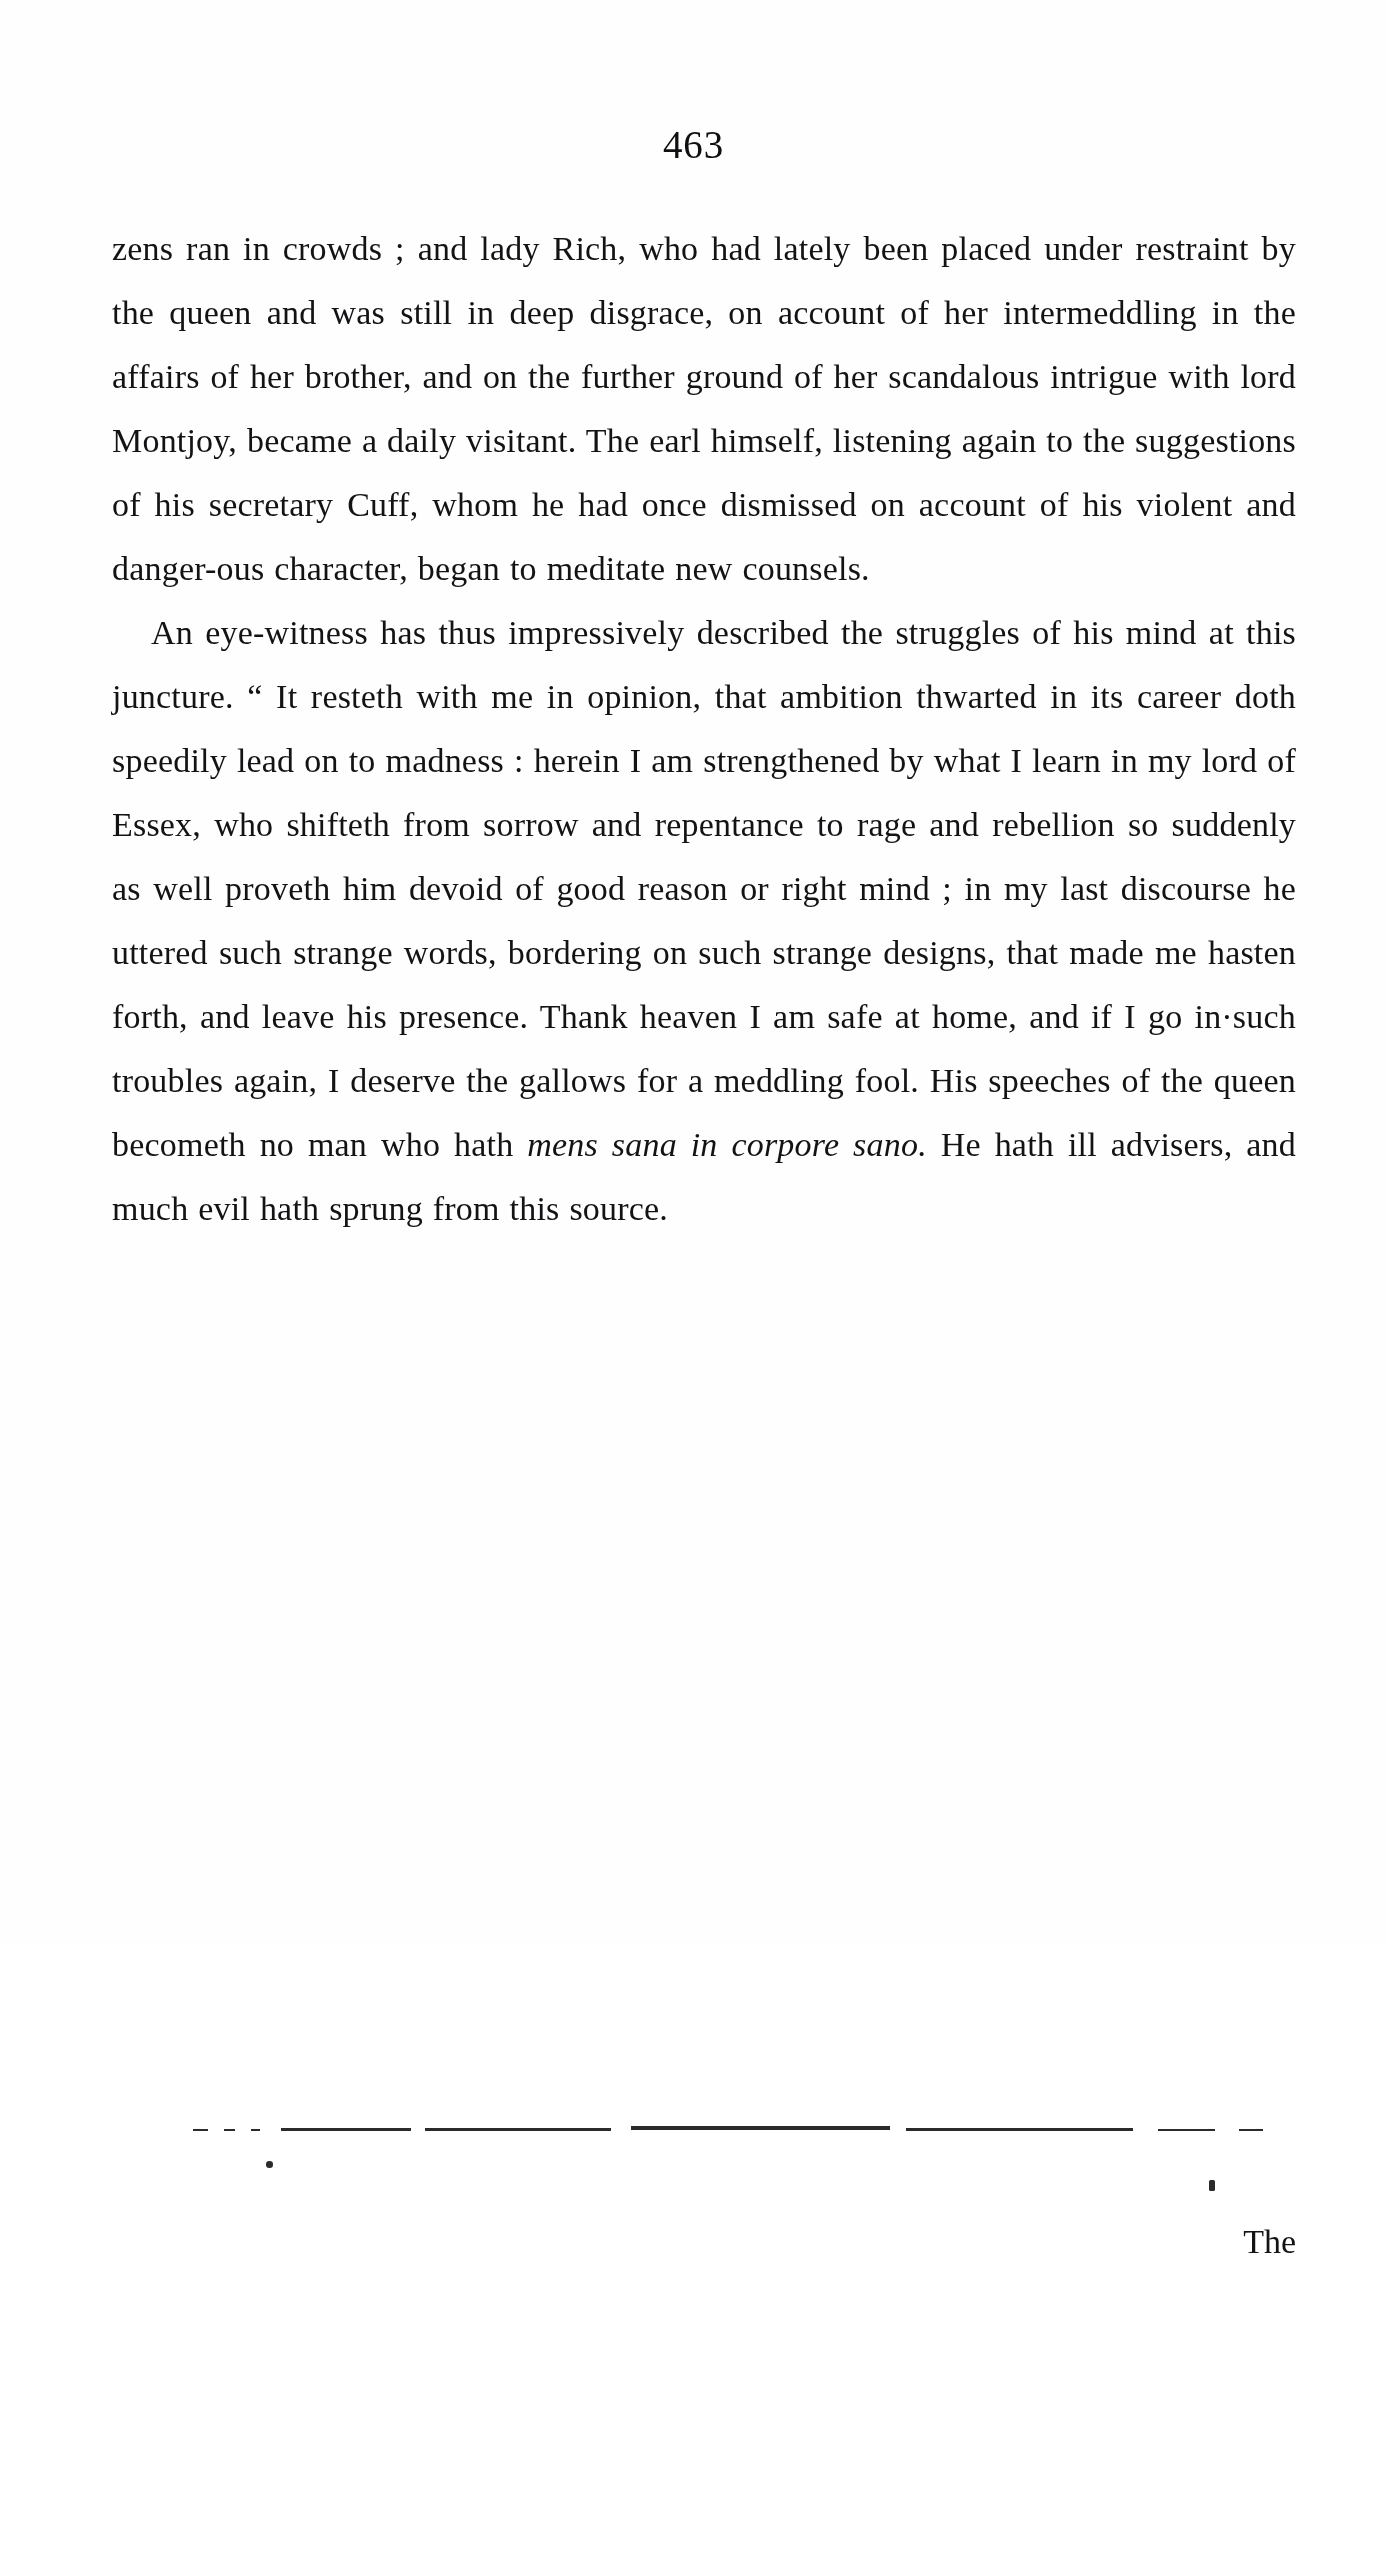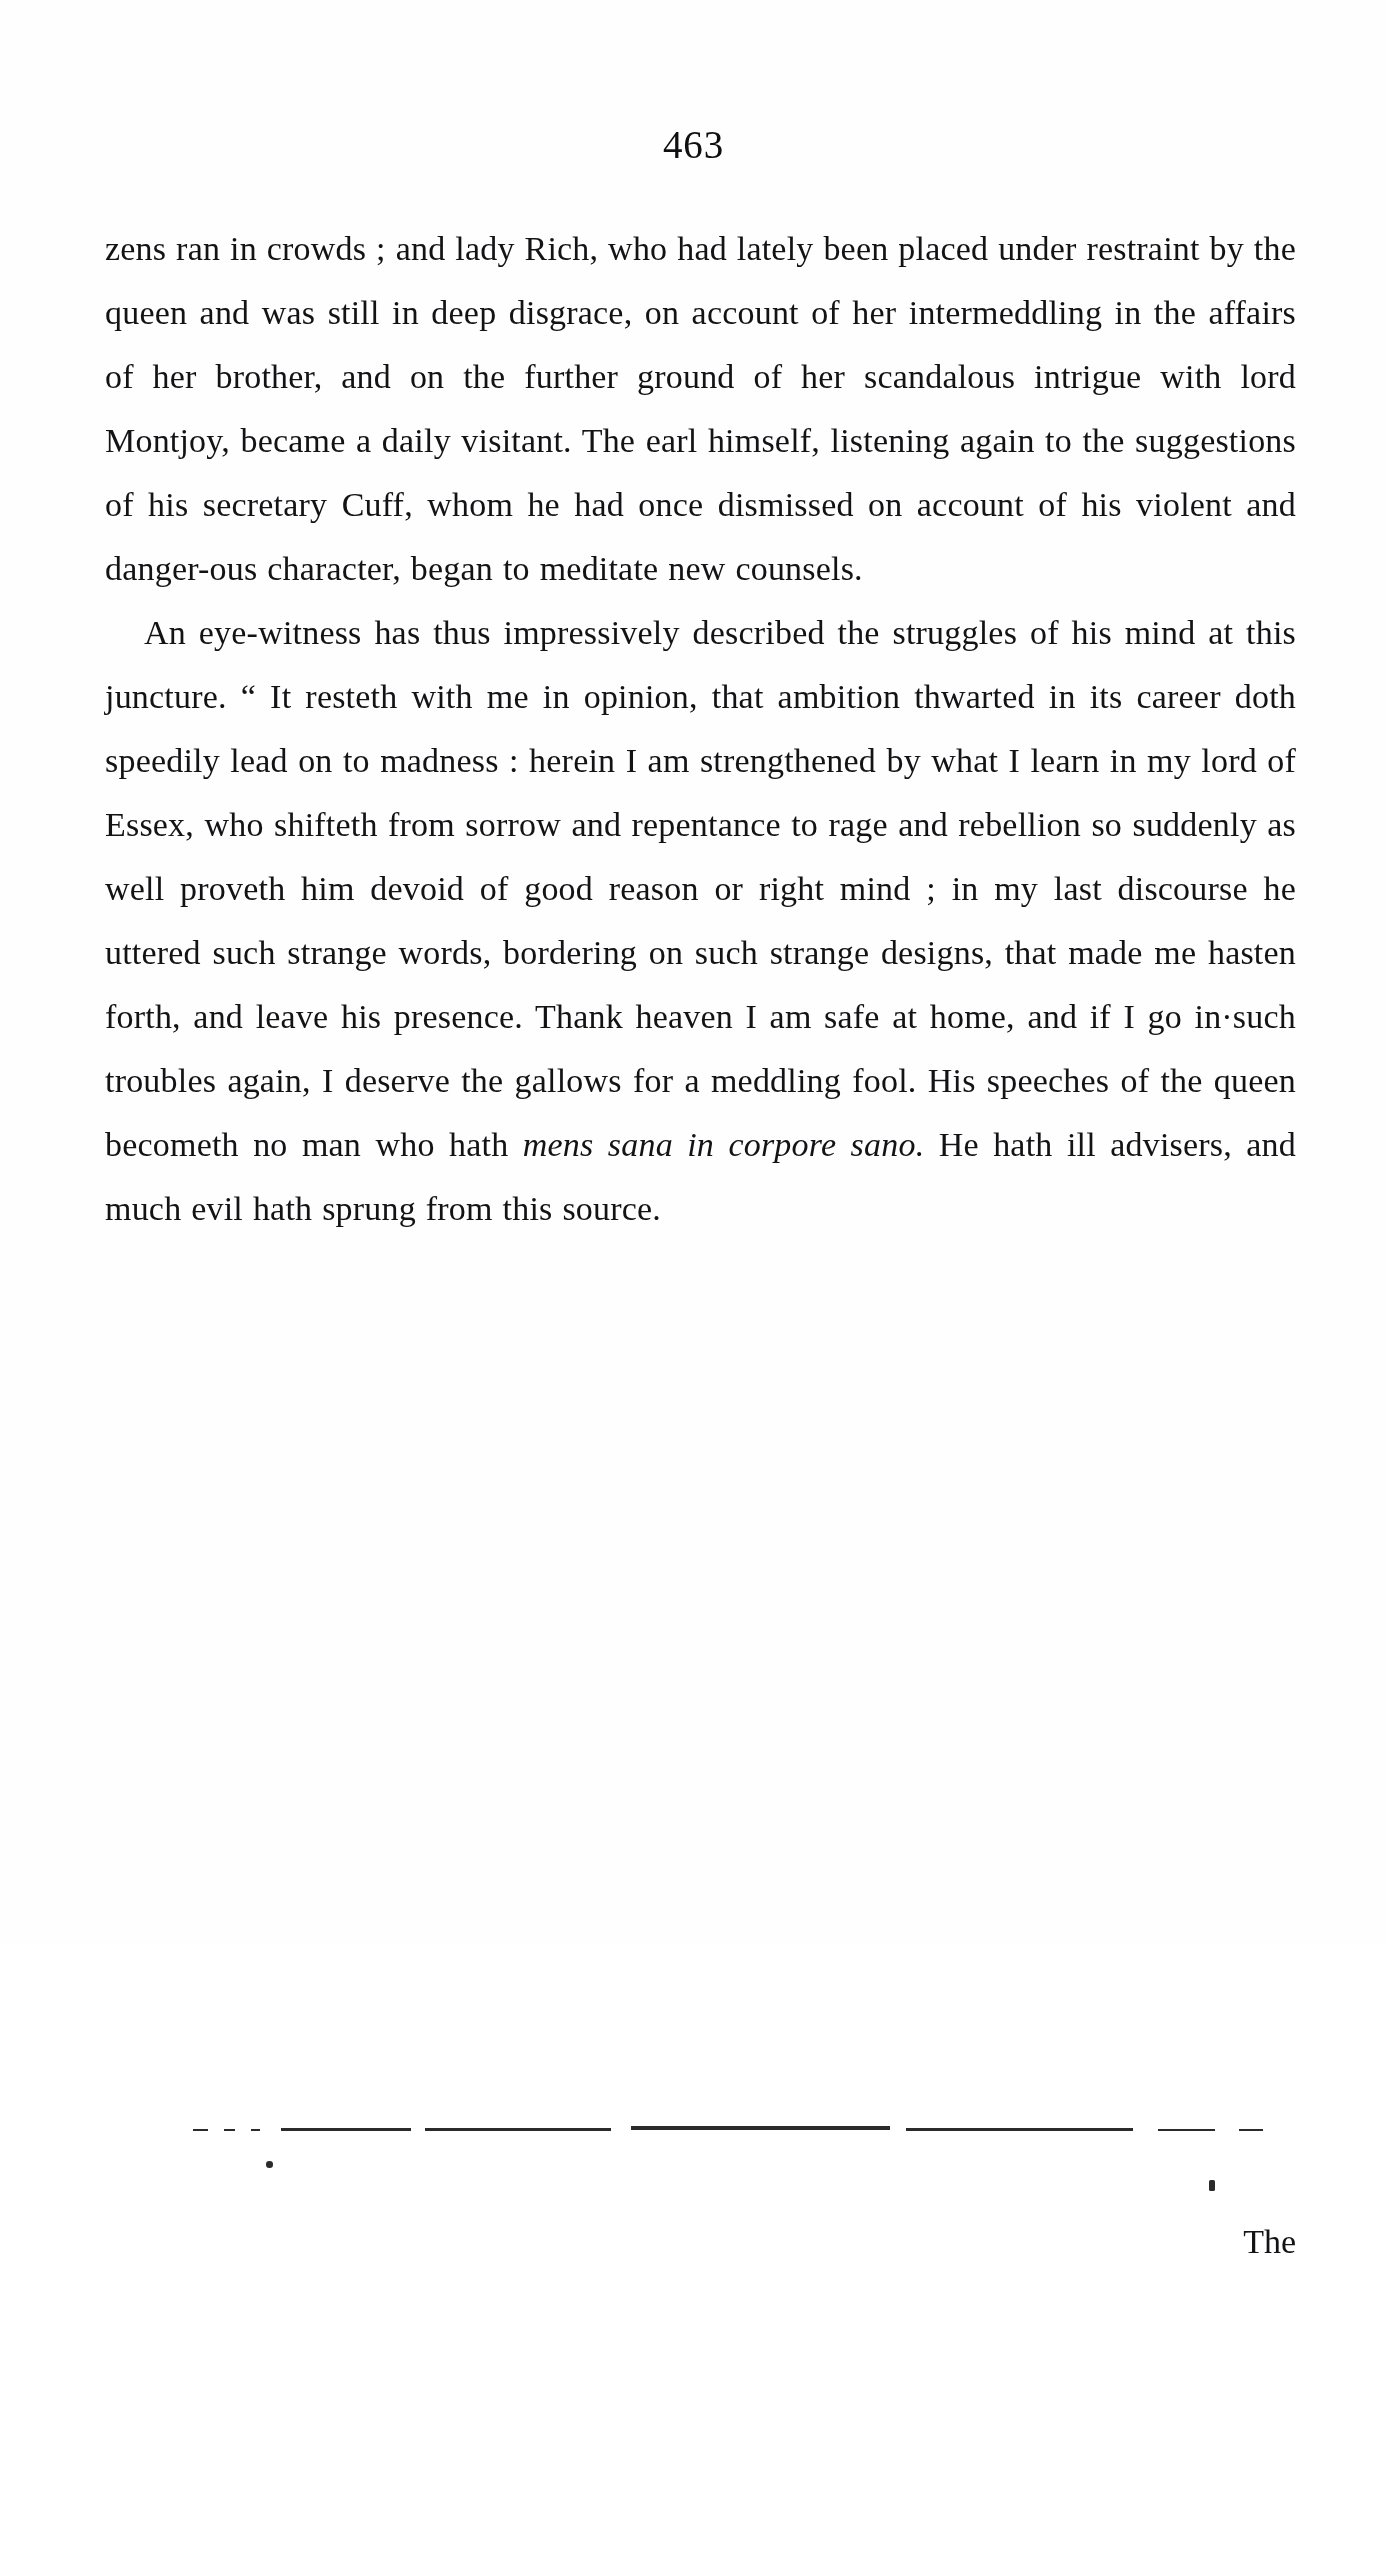--- a/index.html
+++ b/index.html
@@ -34,21 +34,21 @@
     font-family: "Liberation Serif", serif;
     color: #0f0f12;
   }
   .text-block {
     position: absolute;
     left: 96px;
     top: 217px;
     width: 1200px;
   }
   p.para {
-    margin: 0 0 0 9px;
+    margin: 0 0 0 16px;
     font-size: 34px;
     line-height: 64px;
     text-align: justify;
     text-justify: inter-word;
     color: #131316;
     letter-spacing: 0.2px;
     word-spacing: 1.2px;
   }
   p.para.indent {
     text-indent: 39px;

